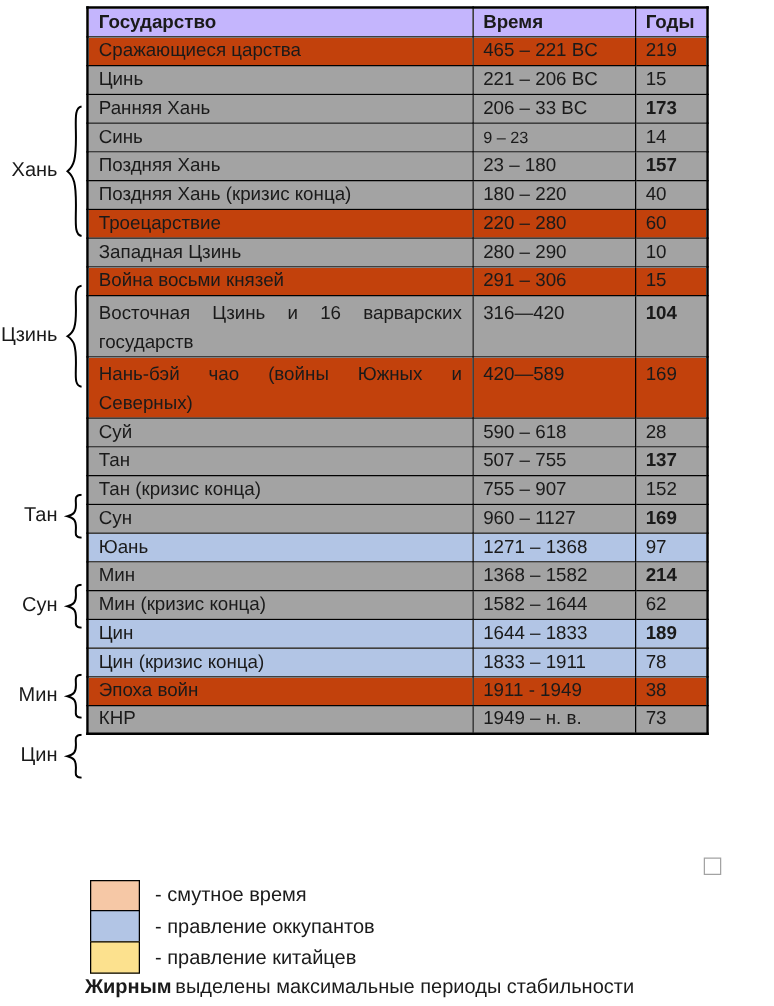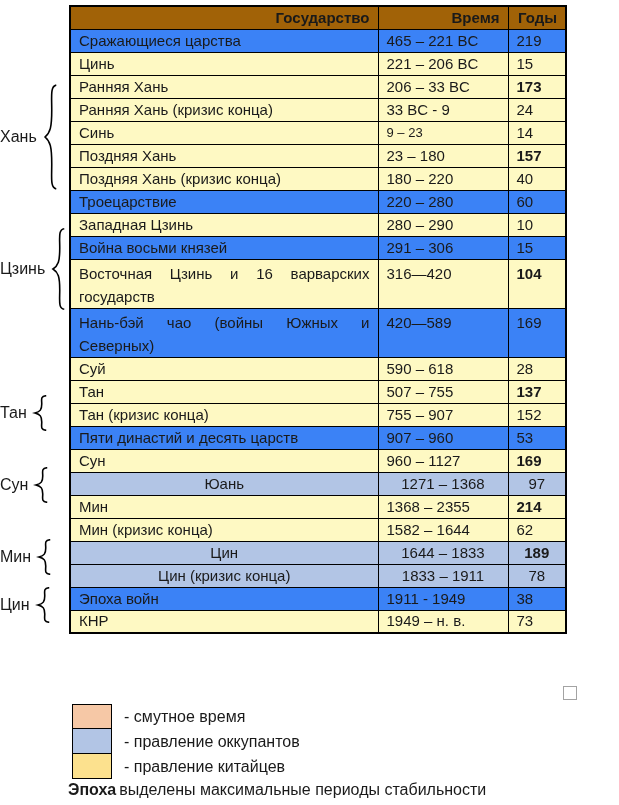--- a/index.html
+++ b/index.html
@@ -5,36 +5,36 @@
   * { margin:0; padding:0; box-sizing:border-box; }
   html,body { width:619px; height:805px; background:#ffffff;
     font-family:"Liberation Sans","DejaVu Sans",sans-serif; color:#1a1a1a; }
   .canvas { position:relative; width:619px; height:805px; overflow:hidden; }
 
   
   table.dyn { position:absolute; left:69px; top:5px; width:496px;
     border-collapse:collapse; table-layout:fixed; border:2px solid #000; }
   table.dyn th, table.dyn td { border:1.5px solid #000; padding:0 8px;
     font-size:15px; overflow:hidden; }
-  table.dyn th { background:#a16207; font-weight:bold; height:23px; text-align:right; }
+  table.dyn th { background:#c4b5fd; font-weight:bold; height:23px; text-align:left; }
   table.dyn td { height:23px; vertical-align:middle; line-height:20px; }
   col.c1 { width:308px; } col.c2 { width:130px; } col.c3 { width:58px; }
 
   tr.tall td { height:46px; vertical-align:top; padding-top:2px; line-height:23px; }
   tr.tall td.c-state { text-align:justify; text-align-last:left; }
   tr.time-sm td.c-time { font-size:13px; }
   tr.bold-years td.c-years { font-weight:bold; }
 
-  tr.type-unrest   td { background:#3b82f6; }
-  tr.type-chinese  td { background:#fef9c3; }
-  tr.type-occupiers td { background:#B2C5E5;text-align:center; }
+  tr.type-unrest   td { background:#c2410c; }
+  tr.type-chinese  td { background:#a3a3a3; }
+  tr.type-occupiers td { background:#B2C5E5; }
 
   
   .group { position:absolute; left:0; width:68px; display:flex;
-    align-items:center; justify-content:flex-start; }
+    align-items:center; justify-content:flex-end; }
   .glabel { font-size:16px; margin-right:5px; white-space:nowrap; }
   .brace { width:15px; height:calc(100% - 12px); margin-right:2px; flex:0 0 15px; }
   .brace path { stroke:#000; stroke-width:1.6; fill:none; vector-effect:non-scaling-stroke; }
 
   
   .legend { position:absolute; left:72px; top:704px; }
   .legend-row { display:flex; align-items:center; height:25px; }
   .swatch { width:40px; height:26px; border:1px solid #000; flex:0 0 40px; }
   .legend-row + .legend-row .swatch { margin-top:-1px; }
   .sw-unrest   { background:#F6C8A6; }
@@ -114,25 +114,20 @@
       <tr class="type-chinese">
           <td class="c-state">Цинь</td>
           <td class="c-time">221 – 206 BC</td>
           <td class="c-years">15</td>
         </tr>
       <tr class="type-chinese bold-years">
           <td class="c-state">Ранняя Хань</td>
           <td class="c-time">206 – 33 BC</td>
           <td class="c-years">173</td>
         </tr>
-      <tr class="type-chinese">
-          <td class="c-state">Ранняя Хань (кризис конца)</td>
-          <td class="c-time">33 BC - 9</td>
-          <td class="c-years">24</td>
-        </tr>
       <tr class="time-sm type-chinese">
           <td class="c-state">Синь</td>
           <td class="c-time">9 – 23</td>
           <td class="c-years">14</td>
         </tr>
       <tr class="type-chinese bold-years">
           <td class="c-state">Поздняя Хань</td>
           <td class="c-time">23 – 180</td>
           <td class="c-years">157</td>
         </tr>
@@ -174,38 +169,33 @@
       <tr class="type-chinese bold-years">
           <td class="c-state">Тан</td>
           <td class="c-time">507 – 755</td>
           <td class="c-years">137</td>
         </tr>
       <tr class="type-chinese">
           <td class="c-state">Тан (кризис конца)</td>
           <td class="c-time">755 – 907</td>
           <td class="c-years">152</td>
         </tr>
-      <tr class="type-unrest">
-          <td class="c-state">Пяти династий и десять царств</td>
-          <td class="c-time">907 – 960</td>
-          <td class="c-years">53</td>
-        </tr>
       <tr class="type-chinese bold-years">
           <td class="c-state">Сун</td>
           <td class="c-time">960 – 1127</td>
           <td class="c-years">169</td>
         </tr>
       <tr class="type-occupiers">
           <td class="c-state">Юань</td>
           <td class="c-time">1271 – 1368</td>
           <td class="c-years">97</td>
         </tr>
       <tr class="type-chinese bold-years">
           <td class="c-state">Мин</td>
-          <td class="c-time">1368 – 2355</td>
+          <td class="c-time">1368 – 1582</td>
           <td class="c-years">214</td>
         </tr>
       <tr class="type-chinese">
           <td class="c-state">Мин (кризис конца)</td>
           <td class="c-time">1582 – 1644</td>
           <td class="c-years">62</td>
         </tr>
       <tr class="type-occupiers bold-years">
           <td class="c-state">Цин</td>
           <td class="c-time">1644 – 1833</td>
@@ -240,16 +230,16 @@
       <span class="swatch sw-occupiers"></span>
       <span class="legend-text">- правление оккупантов</span>
     </div>
     <div class="legend-row">
       <span class="swatch sw-chinese"></span>
       <span class="legend-text">- правление китайцев</span>
     </div>
   </div>
 
   <div class="note">
-    <span class="nb">Эпоха</span><span>выделены максимальные периоды стабильности</span>
+    <span class="nb">Жирным</span><span>выделены максимальные периоды стабильности</span>
   </div>
 
 </div>
 
 </body></html>

